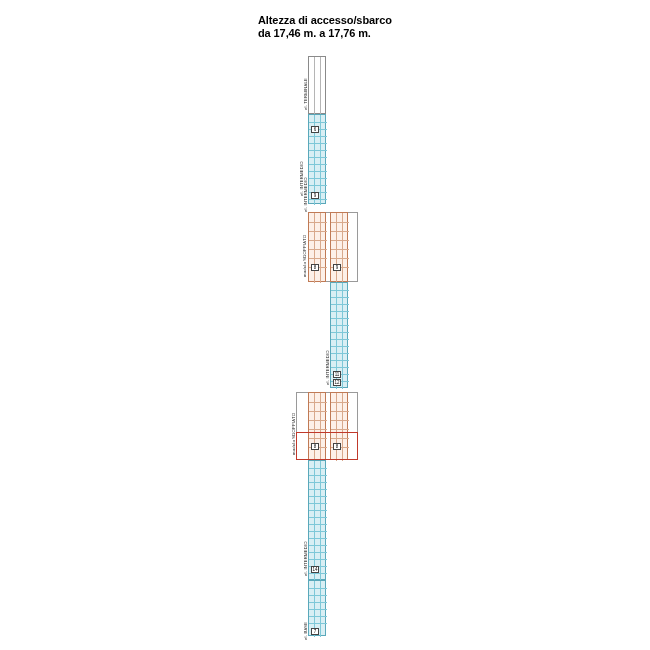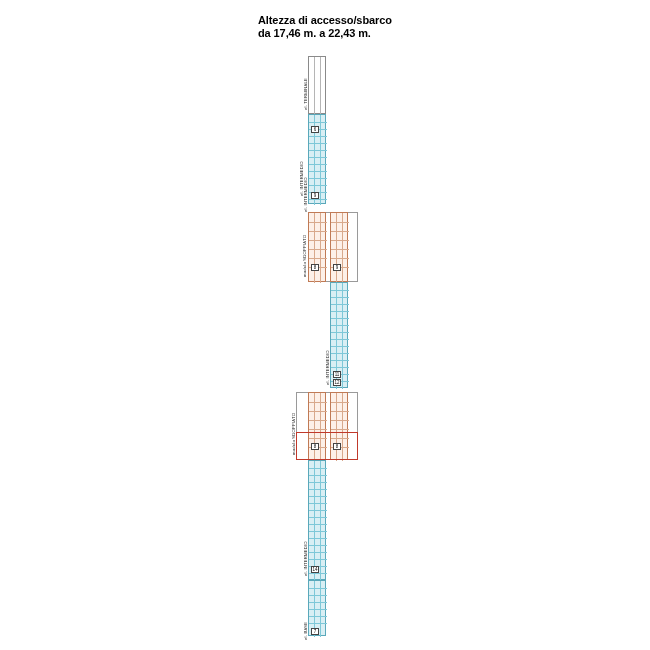--- a/index.html
+++ b/index.html
@@ -54,21 +54,21 @@
     line-height: 6px;
     background: #ffffff;
   }
 </style>
 </head>
 <body>
 
 <div id="canvas">
 
   <div class="title">Altezza di accesso/sbarco
-da 17,46 m. a 22,43 m.</div>
+da 17,46 m. a 17,76 m.</div>
 
   <div class="mod" style="left:308px; top:56px; width:18px; height:58px; border:1px solid #8a8a8a; background:#ffffff;">
     <div style="position:absolute; left:5px; top:0; width:0; height:58px; border-left:1px solid #b5b5b5;"></div>
     <div style="position:absolute; left:11px; top:0; width:0; height:58px; border-left:1px solid #b5b5b5;"></div>
   </div>
   <div class="vlabel" style="left:303px; top:110px;">el. TERMINALE</div>
 
   <div class="mod" style="left:308px; top:114px; width:18px; height:90px; border:1px solid #5aa8ba; background:#d9eff4;">
     <div style="position:absolute;left:5px;top:0;width:0;height:90px;border-left:1px solid #7ec8d8;"></div>
     <div style="position:absolute;left:11px;top:0;width:0;height:90px;border-left:1px solid #7ec8d8;"></div>

